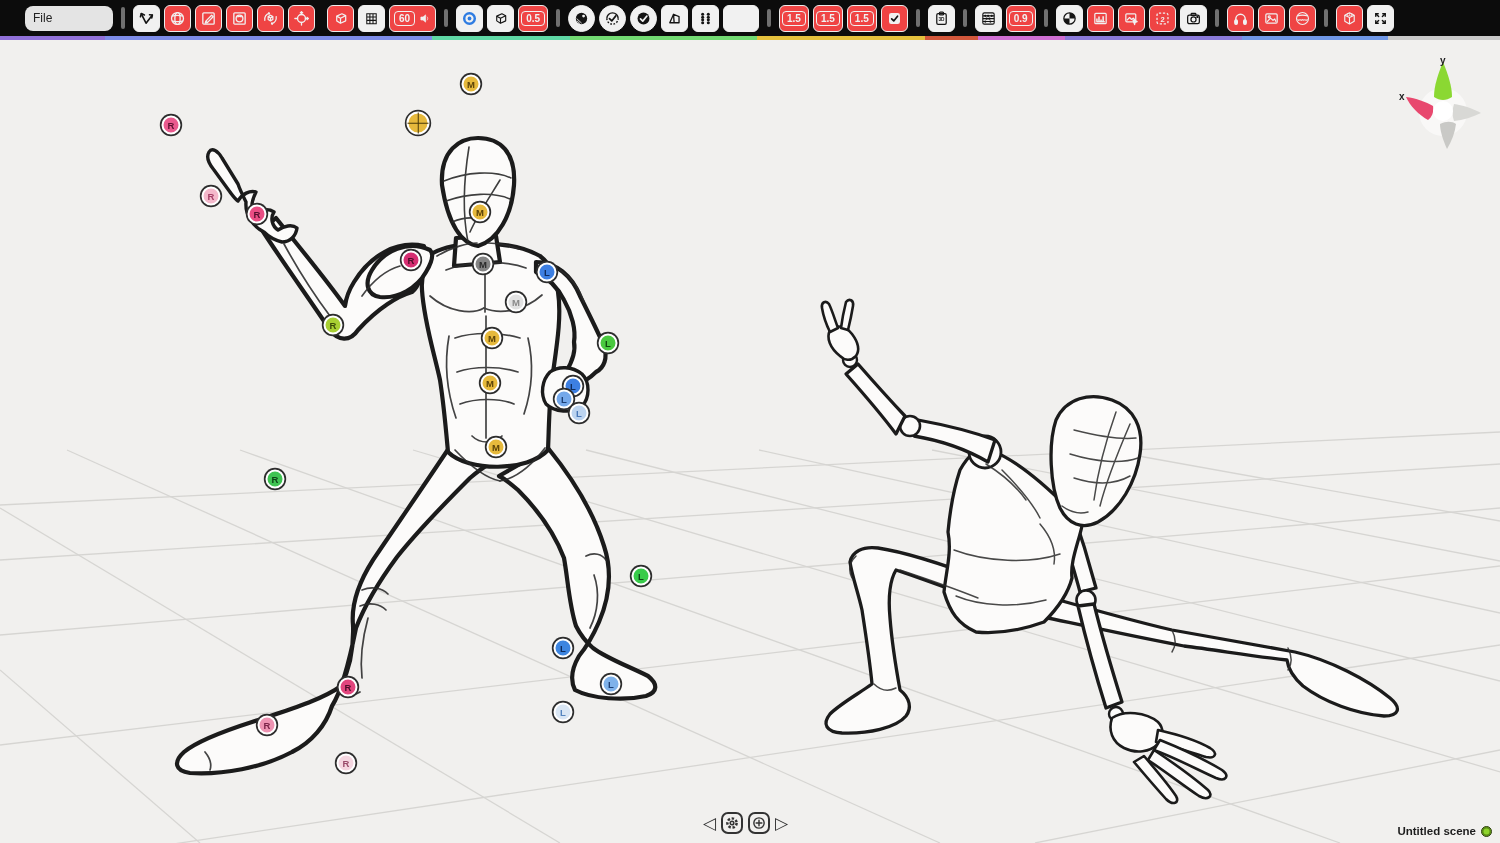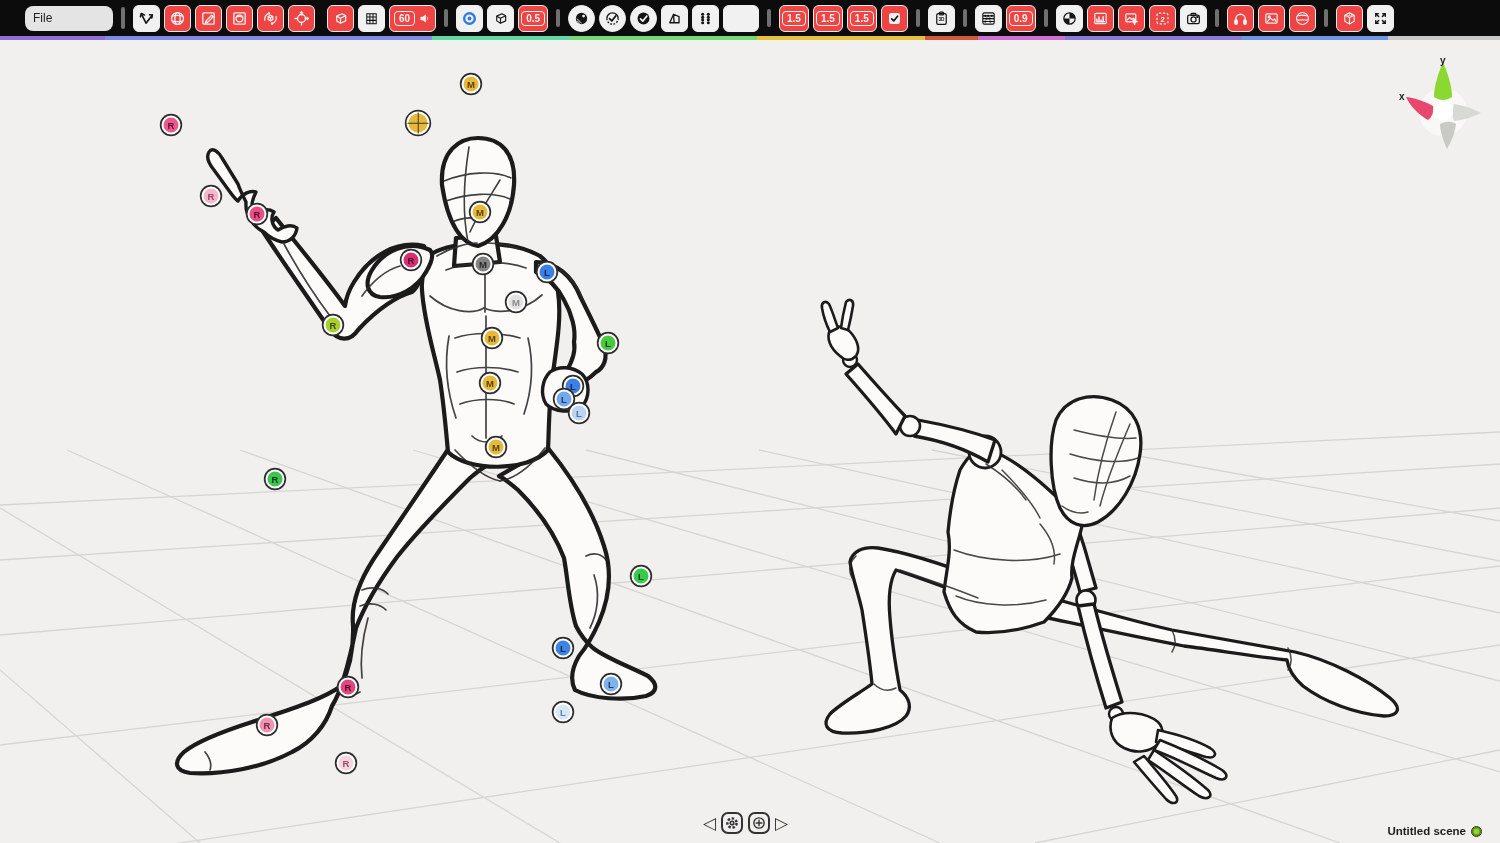--- a/index.html
+++ b/index.html
@@ -32,21 +32,21 @@
   .val{font-weight:bold;font-size:10px;border:1.2px solid currentColor;border-radius:4px;
        padding:1px 4px;line-height:1.1;white-space:nowrap;}
   #strip{position:absolute;left:0;top:36px;width:1500px;height:4px;display:flex;z-index:10;}
   #strip i{display:block;height:4px;}
   
   #playbar{position:absolute;left:703px;top:812px;z-index:5;display:flex;align-items:center;gap:5px;color:#333;}
   .glyph{font-family:"DejaVu Sans",sans-serif;font-size:17px;line-height:1;cursor:pointer;}
   .pb-btn{width:22px;height:22px;border:2px solid #333;border-radius:7px;background:transparent;
           display:flex;align-items:center;justify-content:center;cursor:pointer;padding:0;}
   
-  #scene-label{position:absolute;right:18px;bottom:6px;z-index:5;display:flex;align-items:center;gap:5px;
+  #scene-label{position:absolute;right:8px;bottom:6px;z-index:5;display:flex;align-items:center;gap:5px;
                font-size:11.5px;font-weight:bold;color:#1d1d1d;}
   #scene-dot{width:11px;height:11px;border-radius:50%;background:#8ed42c;border:1.6px solid #2c3a12;
              box-sizing:border-box;box-shadow:inset 0 0 0 1.5px #5a8c14;}
 </style>
 </head>
 <body>
 
 <div id="app">
 
   <svg id="scene-svg" width="1500" height="843" viewBox="0 0 1500 843">

